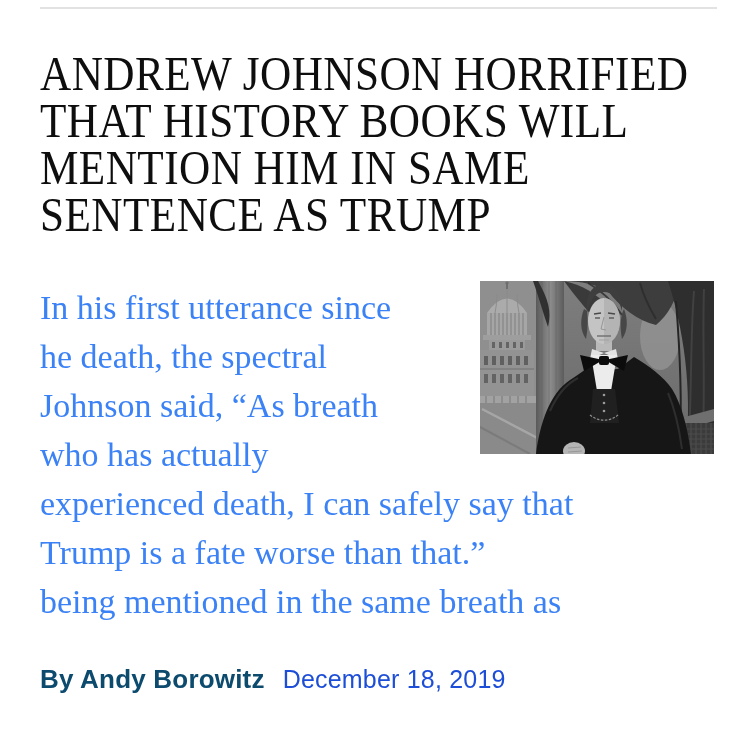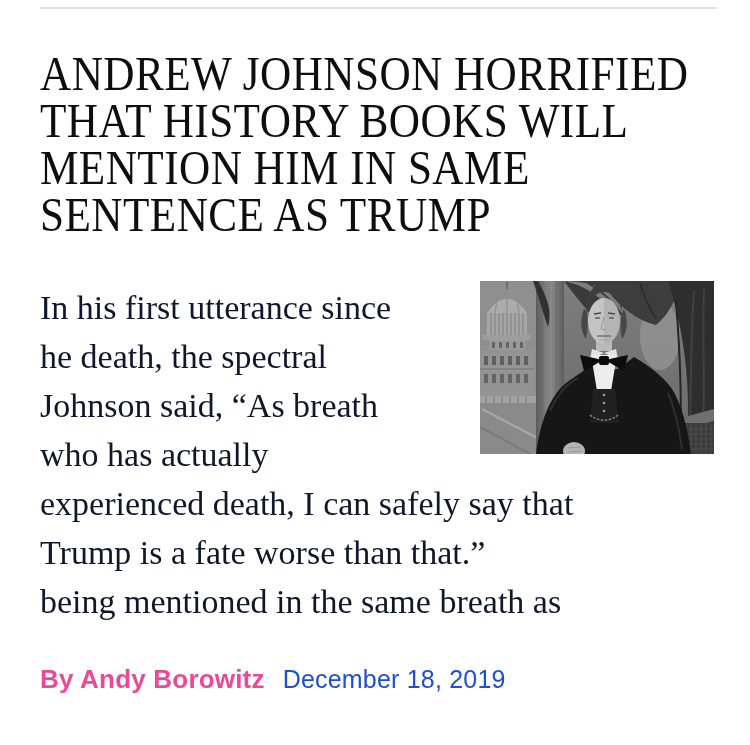--- a/index.html
+++ b/index.html
@@ -33,21 +33,21 @@
     font-size: 48px;
     line-height: 47px;
     letter-spacing: 0.5px;
     transform: scaleX(0.90);
     transform-origin: 0 50%;
   }
   .body-area {
     position: absolute;
     top: 283px; left: 40px;
     width: 672px;
-    color: #0f172a;
+    color: #3b82f6;
   }
   .body-line {
     font-family: "Liberation Serif", serif;
     font-size: 34px;
     line-height: 49px;
     white-space: nowrap;
   }
   .portrait {
     position: absolute;
     top: -2px; right: -2px;
@@ -58,21 +58,21 @@
   .byline {
     position: absolute;
     top: 664px; left: 40px;
     display: flex;
     align-items: baseline;
     font-family: "Liberation Sans", sans-serif;
   }
   .author {
     font-size: 26px;
     font-weight: 700;
-    color: #ec4899;
+    color: #0c4a6e;
     letter-spacing: 0.2px;
     cursor: pointer;
   }
   .pub-date {
     font-size: 25px;
     font-weight: 400;
     color: #1d4ed8;
     margin-left: 18px;
     letter-spacing: 0.2px;
   }

